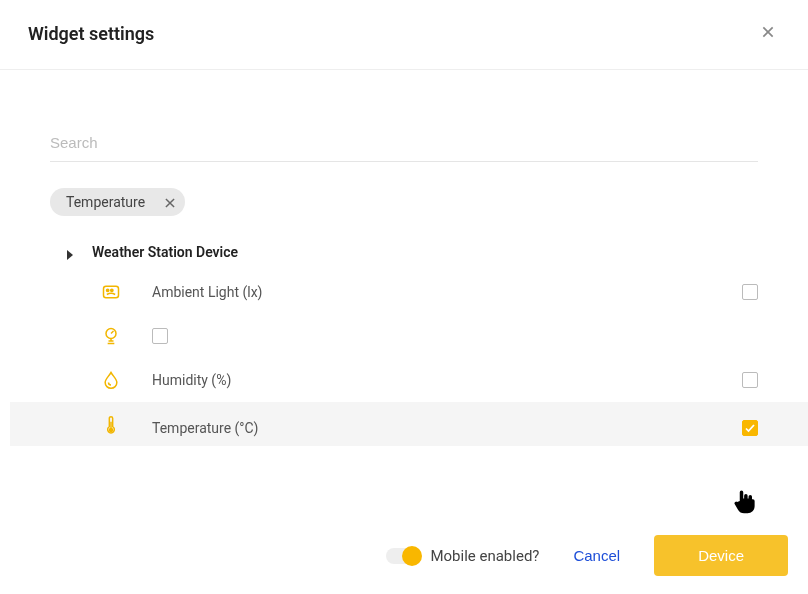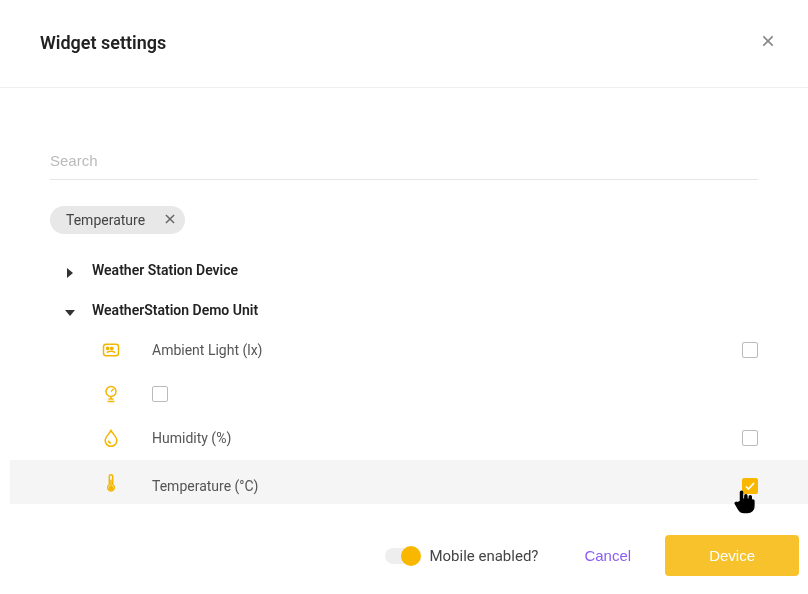--- a/index.html
+++ b/index.html
@@ -14,21 +14,21 @@
     width: 808px; height: 594px;
     display: flex; flex-direction: column;
     position: relative;
   }
   .header {
     display: flex; align-items: center; justify-content: space-between;
     padding: 20px 28px 22px 28px;
     border-bottom: 1px solid #eee;
   }
   .header h1 {
-    margin: 12px; font-size: 18px; font-weight: 600; color: #222;
+    margin: 0; font-size: 18px; font-weight: 600; color: #222;
   }
   .close-btn {
     background: none; border: none; cursor: pointer;
     color: #888; padding: 4px;
   }
   .close-btn svg { width: 16px; height: 16px; }
   .body {
     flex: 1;
     padding: 60px 50px 4px 50px;
     overflow: hidden;
@@ -40,21 +40,21 @@
   }
   .search-input {
     width: 100%;
     border: none; outline: none;
     font-size: 15px; color: #333;
     padding: 4px 0;
   }
   .search-input::placeholder { color: #bbb; }
 
   .chip {
-    display: inline-flex; align-items: flex-start;
+    display: inline-flex; align-items: flex-end;
     background: #e8e8e8;
     border-radius: 16px;
     padding: 6px 8px 6px 16px;
     font-size: 14px; color: #444;
     margin-bottom: 18px;
   }
   .chip-remove {
     margin-left: 18px;
     display: inline-flex;
     cursor: pointer;
@@ -109,21 +109,21 @@
   .sensor-checkbox.checked {
     background: #f9b700;
     border-color: #f9b700;
   }
   .sensor-checkbox.checked svg { width: 12px; height: 12px; }
   .sensor-checkbox svg { display: none; }
   .sensor-checkbox.checked svg { display: block; }
 
   .footer {
     position: absolute;
-    right: 9px; bottom: 18px;
+    right: 20px; bottom: 18px;
     display: flex; align-items: center; gap: 26px;
   }
   .toggle-wrap {
     display: flex; align-items: center; gap: 10px;
     font-size: 15px; color: #444;
   }
   .toggle {
     width: 34px; height: 16px;
     background: #eee;
     border-radius: 10px;
@@ -132,22 +132,22 @@
   }
   .toggle-knob {
     position: absolute;
     right: -2px; top: -2px;
     width: 20px; height: 20px;
     background: #f9b700;
     border-radius: 50%;
   }
   .btn-cancel {
     background: none; border: none;
-    color: #8b5cf6; font-size: 15px; font-weight: 500;
-    cursor: pointer; padding: 10px 8px; margin-left: 12px;
+    color: #1d4ed8; font-size: 15px; font-weight: 500;
+    cursor: pointer; padding: 10px 8px;
   }
   .btn-select {
     background: #f7c22b; border: none;
     color: #fff; font-size: 15px; font-weight: 500;
     border-radius: 4px;
     padding: 12px 44px;
     cursor: pointer;
   }
 
   .cursor-hand {
@@ -196,28 +196,20 @@
 
       <div class="tree-node">
         <span class="tree-chevron">
           <svg viewBox="0 0 10 10">
               <path d="M2 0 L8 5 L2 10 Z" fill="currentColor"></path>
             </svg>
         </span>
         <span>Weather Station Device</span>
       </div>
 
-      <div class="tree-node" style="margin-top:4px;">
-        <span class="tree-chevron">
-          <svg viewBox="0 0 10 10">
-              <path d="M0 2 L10 2 L5 8 Z" fill="currentColor"></path>
-            </svg>
-        </span>
-        <span>WeatherStation Demo Unit</span>
-      </div>
 
       <div class="sensor-list">
 
         <div class="sensor-row">
           <span class="sensor-icon">
             <svg viewBox="0 0 24 24" fill="none" stroke="currentColor" stroke-width="1.8">
               <rect x="3" y="5" width="18" height="14" rx="3"></rect>
               <circle cx="8" cy="10" r="1.4" fill="currentColor"></circle>
               <circle cx="13" cy="10" r="1.4" fill="currentColor"></circle>
               <path d="M7 15 Q12 12 17 15"></path>

